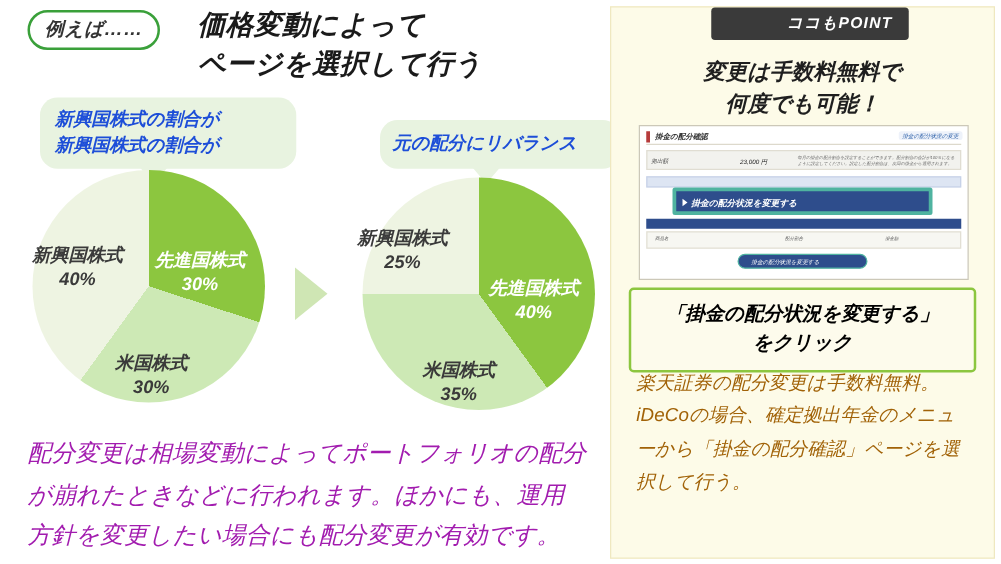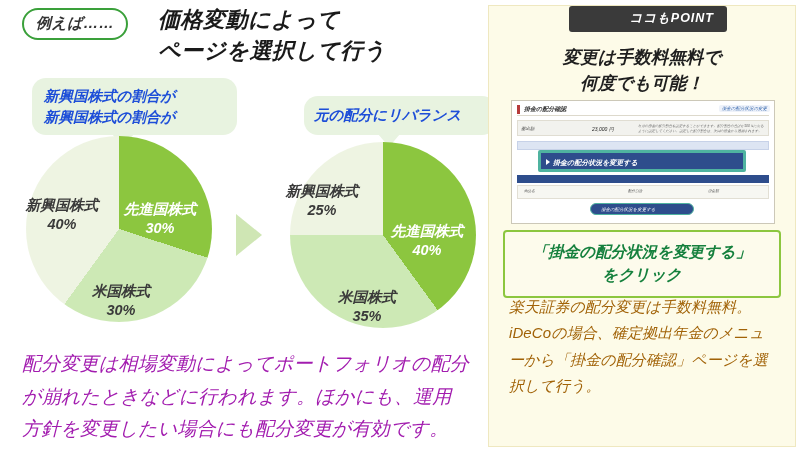--- a/index.html
+++ b/index.html
@@ -315,21 +315,21 @@
     position: absolute;
     left: 14px; top: 224px;
     width: 278px;
     border: 2px solid #8cc63f;
     border-radius: 4px;
     padding: 8px 6px 9px 6px;
     box-sizing: border-box;
     text-align: center;
     font-size: 15.5px;
     font-weight: bold;
-    color: #15803d;
+    color: #000000;
     line-height: 1.5;
     background: rgba(255,255,255,0.2);
   }
 
   .right-body {
     position: absolute;
     left: 20px; top: 288px;
     width: 270px;
     font-size: 15px;
     line-height: 1.75;

